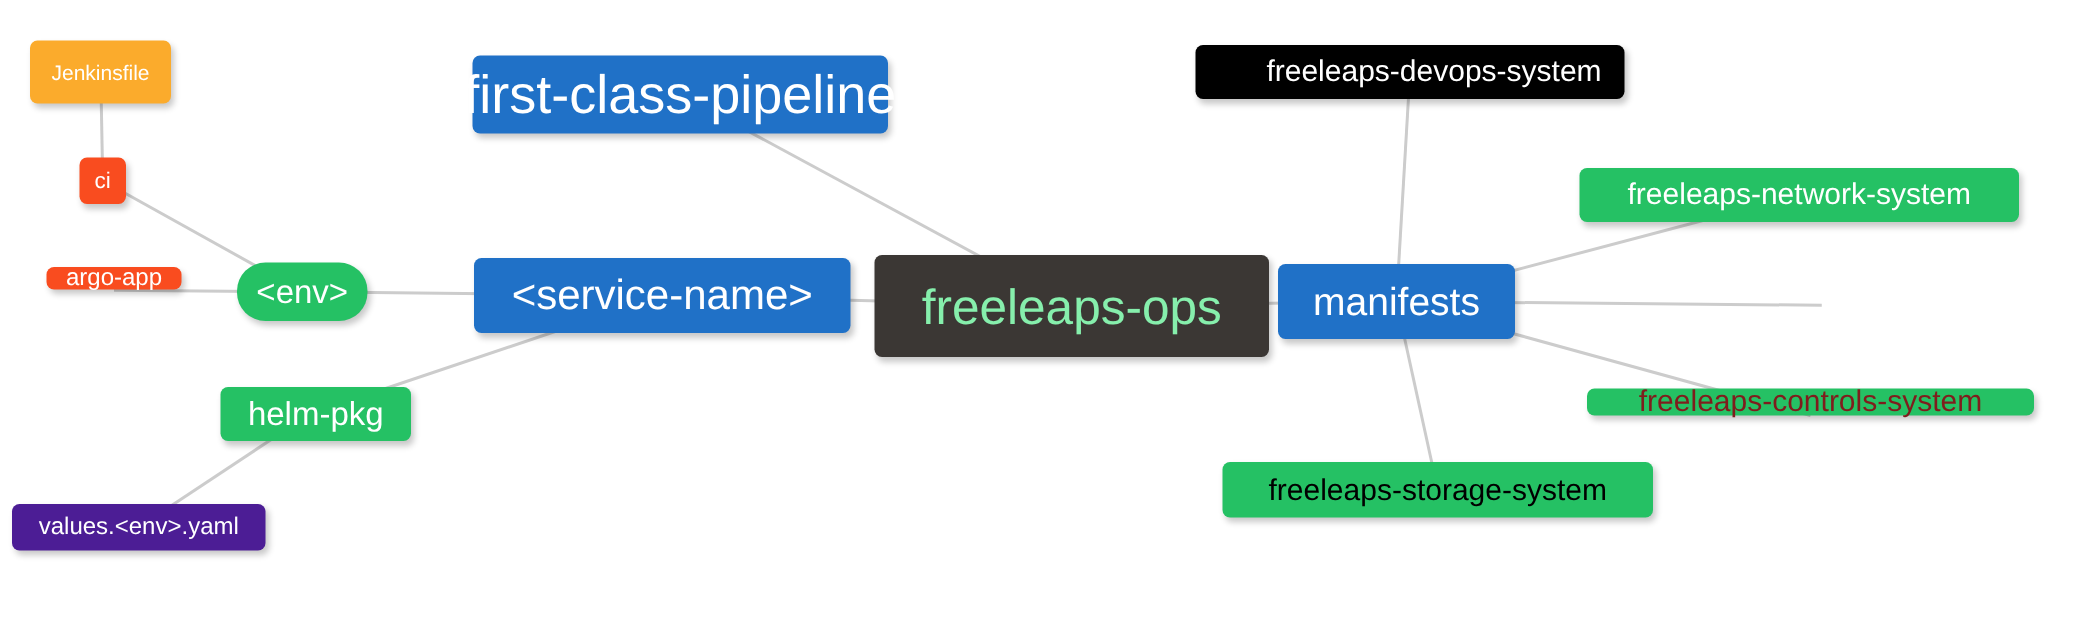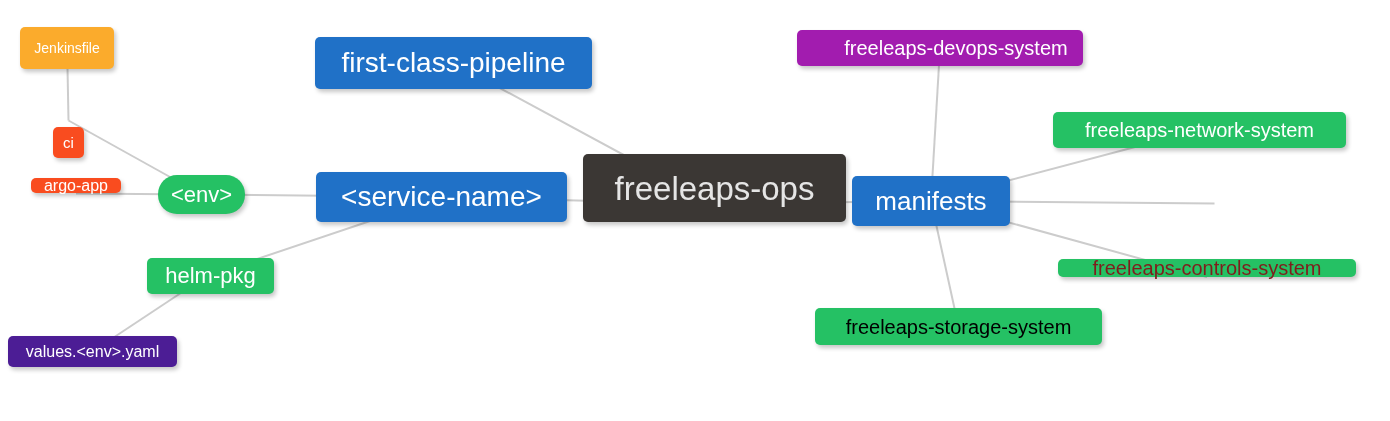--- a/index.html
+++ b/index.html
@@ -59,27 +59,27 @@
       <line x1="441.5" y1="197" x2="714.5" y2="204" stroke="#cccccc" stroke-width="2"></line>
       <line x1="714.5" y1="204" x2="931" y2="201" stroke="#cccccc" stroke-width="2"></line>
       <line x1="931" y1="201" x2="940" y2="48" stroke="#cccccc" stroke-width="2"></line>
       <line x1="931" y1="201" x2="1199.5" y2="130" stroke="#cccccc" stroke-width="2"></line>
       <line x1="931" y1="201" x2="1214.5" y2="203.5" stroke="#cccccc" stroke-width="2"></line>
       <line x1="931" y1="201" x2="1207" y2="277" stroke="#cccccc" stroke-width="2"></line>
       <line x1="931" y1="201" x2="958.5" y2="326.5" stroke="#cccccc" stroke-width="2"></line>
     </svg>
   <div class="node-layer">
       <div class="node" style="left: 20px; top: 27px; width: 94px; height: 42px; font-size: 14px; background: rgb(251, 171, 44); color: rgb(255, 255, 255);">Jenkinsfile</div>
-      <div class="node" style="left: 53px; top: 105px; width: 31px; height: 31px; font-size: 15px; background: rgb(249, 76, 31); color: rgb(255, 255, 255); margin-top: 22px;">ci</div>
+      <div class="node" style="left: 53px; top: 105px; width: 31px; height: 31px; font-size: 15px; background: rgb(249, 76, 31); color: rgb(255, 255, 255);">ci</div>
       <div class="node" style="left: 31px; top: 178px; width: 90px; height: 15px; font-size: 16px; background: rgb(249, 76, 31); color: rgb(255, 255, 255);">argo-app</div>
       <div class="node" style="left: 158px; top: 175px; width: 87px; height: 39px; font-size: 22px; background: rgb(37, 193, 100); color: rgb(255, 255, 255); border-radius: 19px;">&lt;env&gt;</div>
       <div class="node" style="left: 147px; top: 258px; width: 127px; height: 36px; font-size: 22px; background: rgb(37, 193, 100); color: rgb(255, 255, 255);">helm-pkg</div>
       <div class="node" style="left: 8px; top: 336px; width: 169px; height: 31px; font-size: 16px; background: #4c1d95; color: rgb(255, 255, 255);">values.&lt;env&gt;.yaml</div>
-      <div class="node" style="left: 315px; top: 37px; width: 277px; height: 52px; font-size: 28px; background: rgb(32, 113, 199); color: rgb(255, 255, 255);">first-class-pipeline</div>
+      <div class="node" style="left: 315px; top: 37px; width: 277px; height: 52px; font-size: 36px; background: rgb(32, 113, 199); color: rgb(255, 255, 255);">first-class-pipeline</div>
       <div class="node" style="left: 316px; top: 172px; width: 251px; height: 50px; font-size: 28px; background: rgb(32, 113, 199); color: rgb(255, 255, 255);">&lt;service-name&gt;</div>
-      <div class="node" style="left: 583px; top: 154px; width: 263px; height: 68px; font-size: 33px; background: rgb(59, 55, 52); color: #e5e5e5;">freeleaps-ops</div>
+      <div class="node" style="left: 583px; top: 170px; width: 263px; height: 68px; font-size: 33px; background: rgb(59, 55, 52); color: #86efac;">freeleaps-ops</div>
       <div class="node" style="left: 852px; top: 176px; width: 158px; height: 50px; font-size: 26px; background: rgb(32, 113, 199); color: rgb(255, 255, 255);">manifests</div>
-      <div class="node" style="left: 797px; top: 30px; width: 286px; height: 36px; font-size: 20px; background: #a21caf; color: rgb(255, 255, 255); padding-left: 32px;">freeleaps-devops-system</div>
+      <div class="node" style="left: 797px; top: 30px; width: 286px; height: 36px; font-size: 20px; background: #000000; color: rgb(255, 255, 255); padding-left: 32px;">freeleaps-devops-system</div>
       <div class="node" style="left: 1053px; top: 112px; width: 293px; height: 36px; font-size: 20px; background: rgb(37, 193, 100); color: rgb(255, 255, 255);">freeleaps-network-system</div>
       <div class="node" style="left: 1058px; top: 259px; width: 298px; height: 18px; font-size: 20px; background: rgb(37, 193, 100); color: #7f1d1d;">freeleaps-controls-system</div>
       <div class="node" style="left: 815px; top: 308px; width: 287px; height: 37px; font-size: 20px; background: rgb(37, 193, 100); color: #000000;">freeleaps-storage-system</div>
     </div>
 </div>
 
 </body></html>

